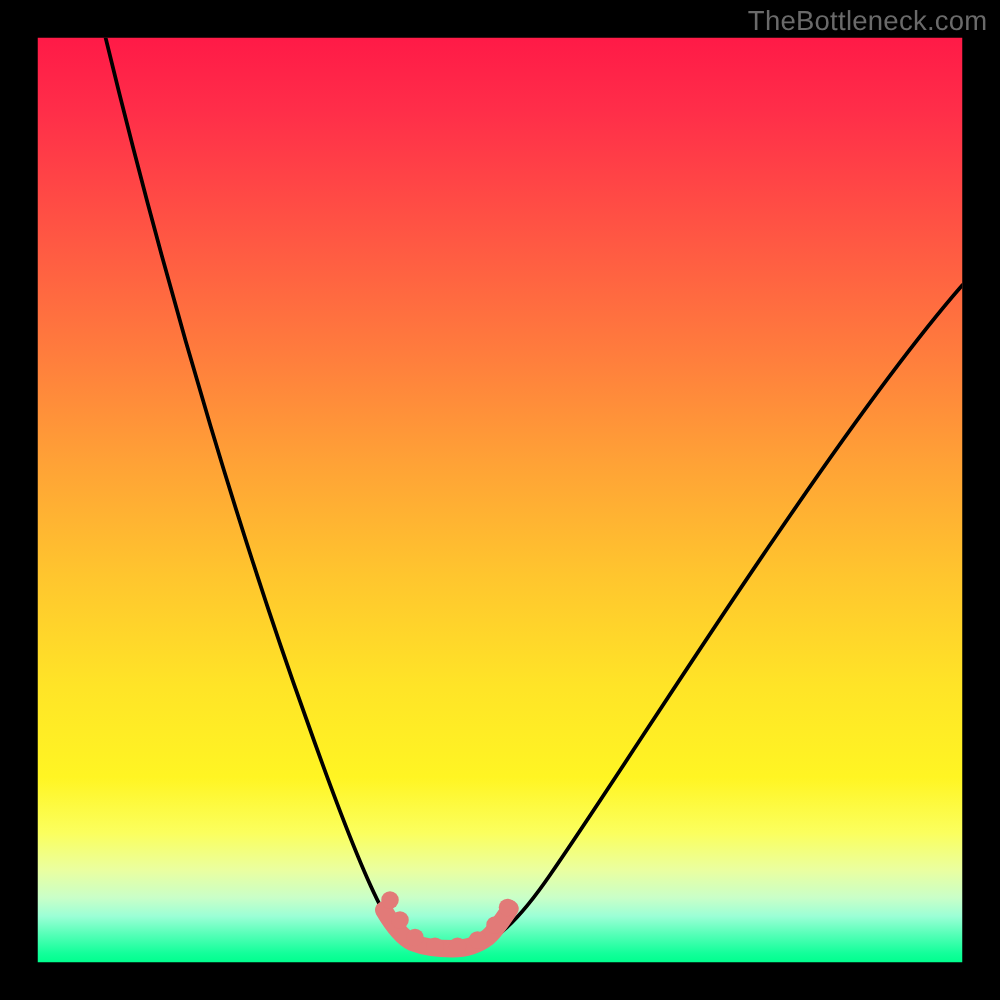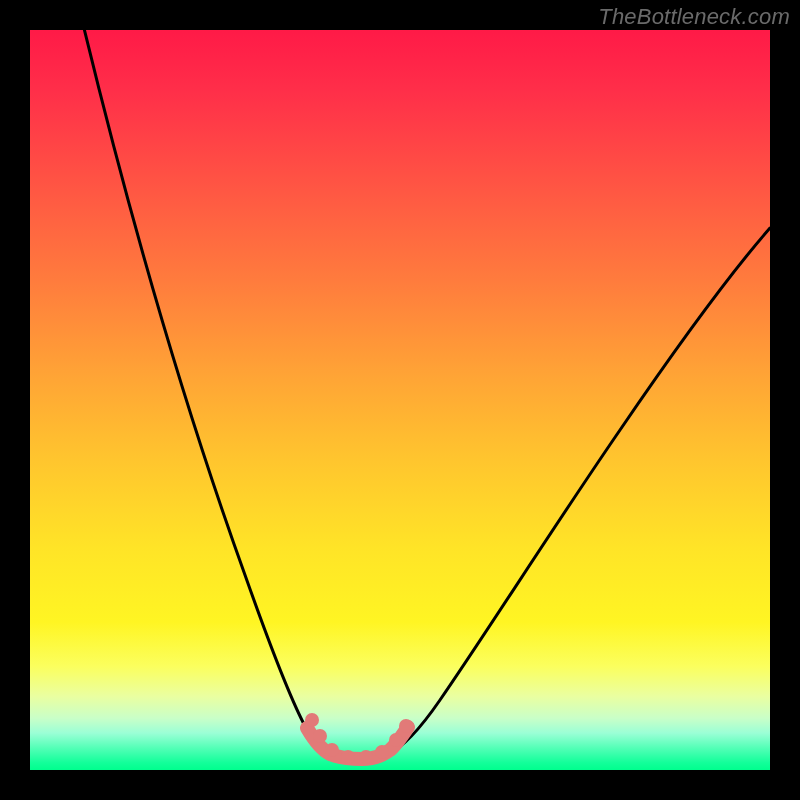--- a/index.html
+++ b/index.html
@@ -1,17 +1,17 @@
 <!DOCTYPE html>
 <html><head>
 <meta charset="utf-8">
 <style>
   * { margin: 0; padding: 0; box-sizing: border-box; }
   html, body { width: 800px; height: 800px; overflow: hidden; background: #000; }
-  .root { position: relative; width: 800px; height: 800px; background: #000; font-style: italic; }
+  .root { position: relative; width: 800px; height: 800px; background: #000; }
   .attribution {
     position: absolute;
     top: 4px;
     right: 10px;
     font-family: Arial, Helvetica, sans-serif;
     font-size: 22px;
     font-weight: 500;
     color: #6a6a6a;
     letter-spacing: 0.2px;
     z-index: 30;

